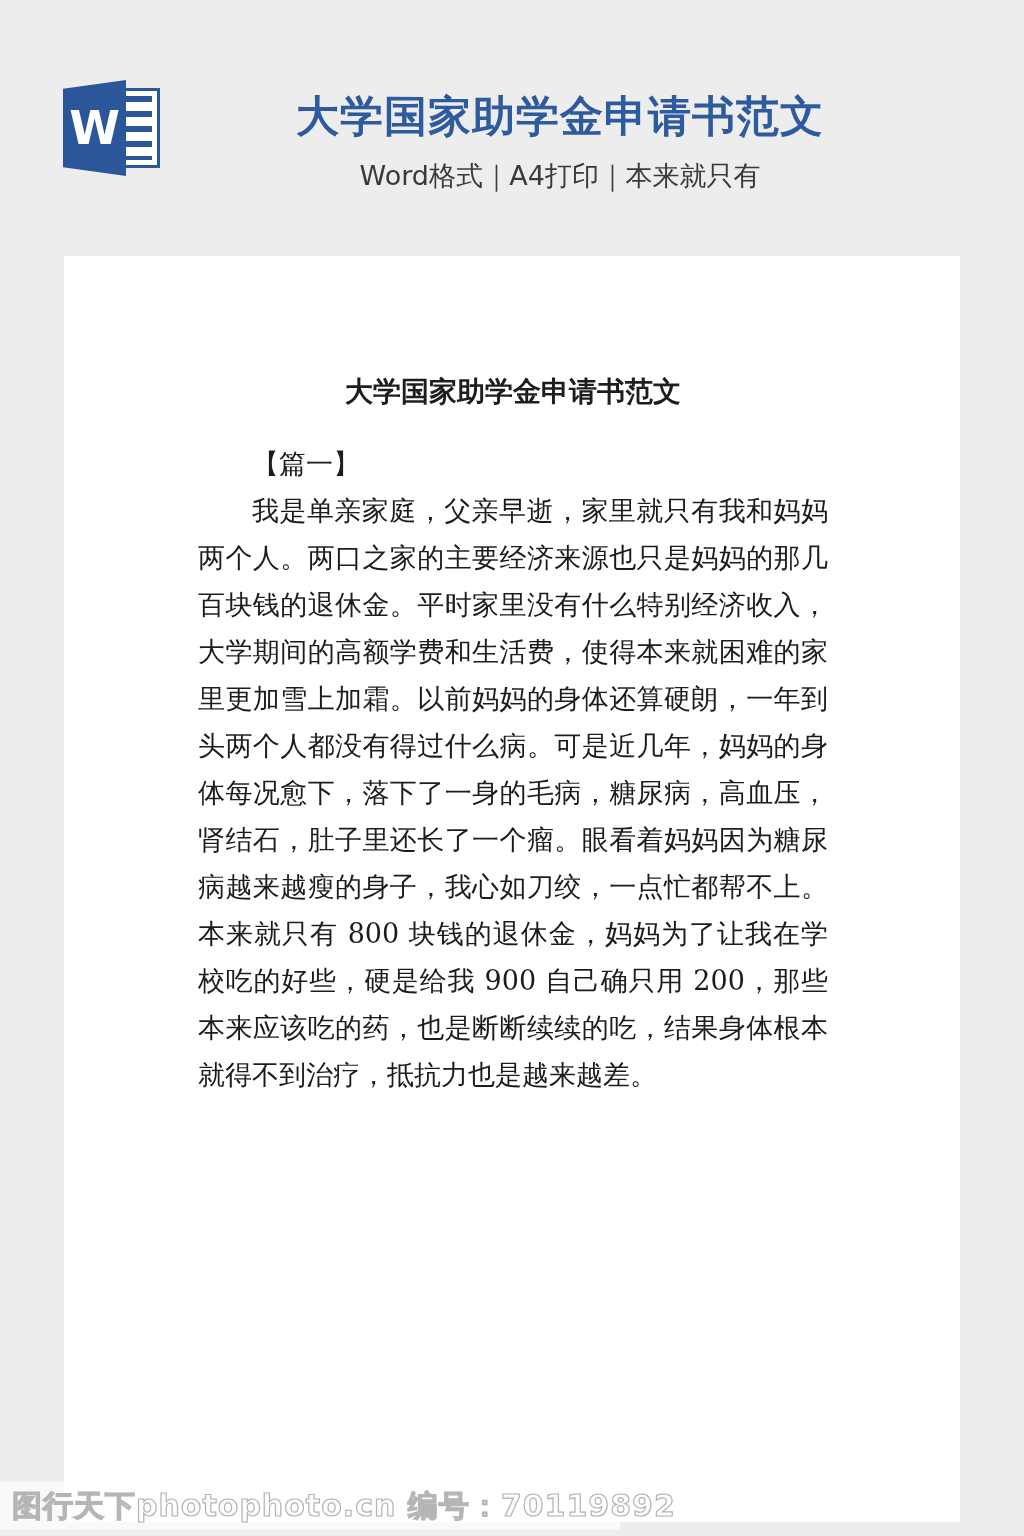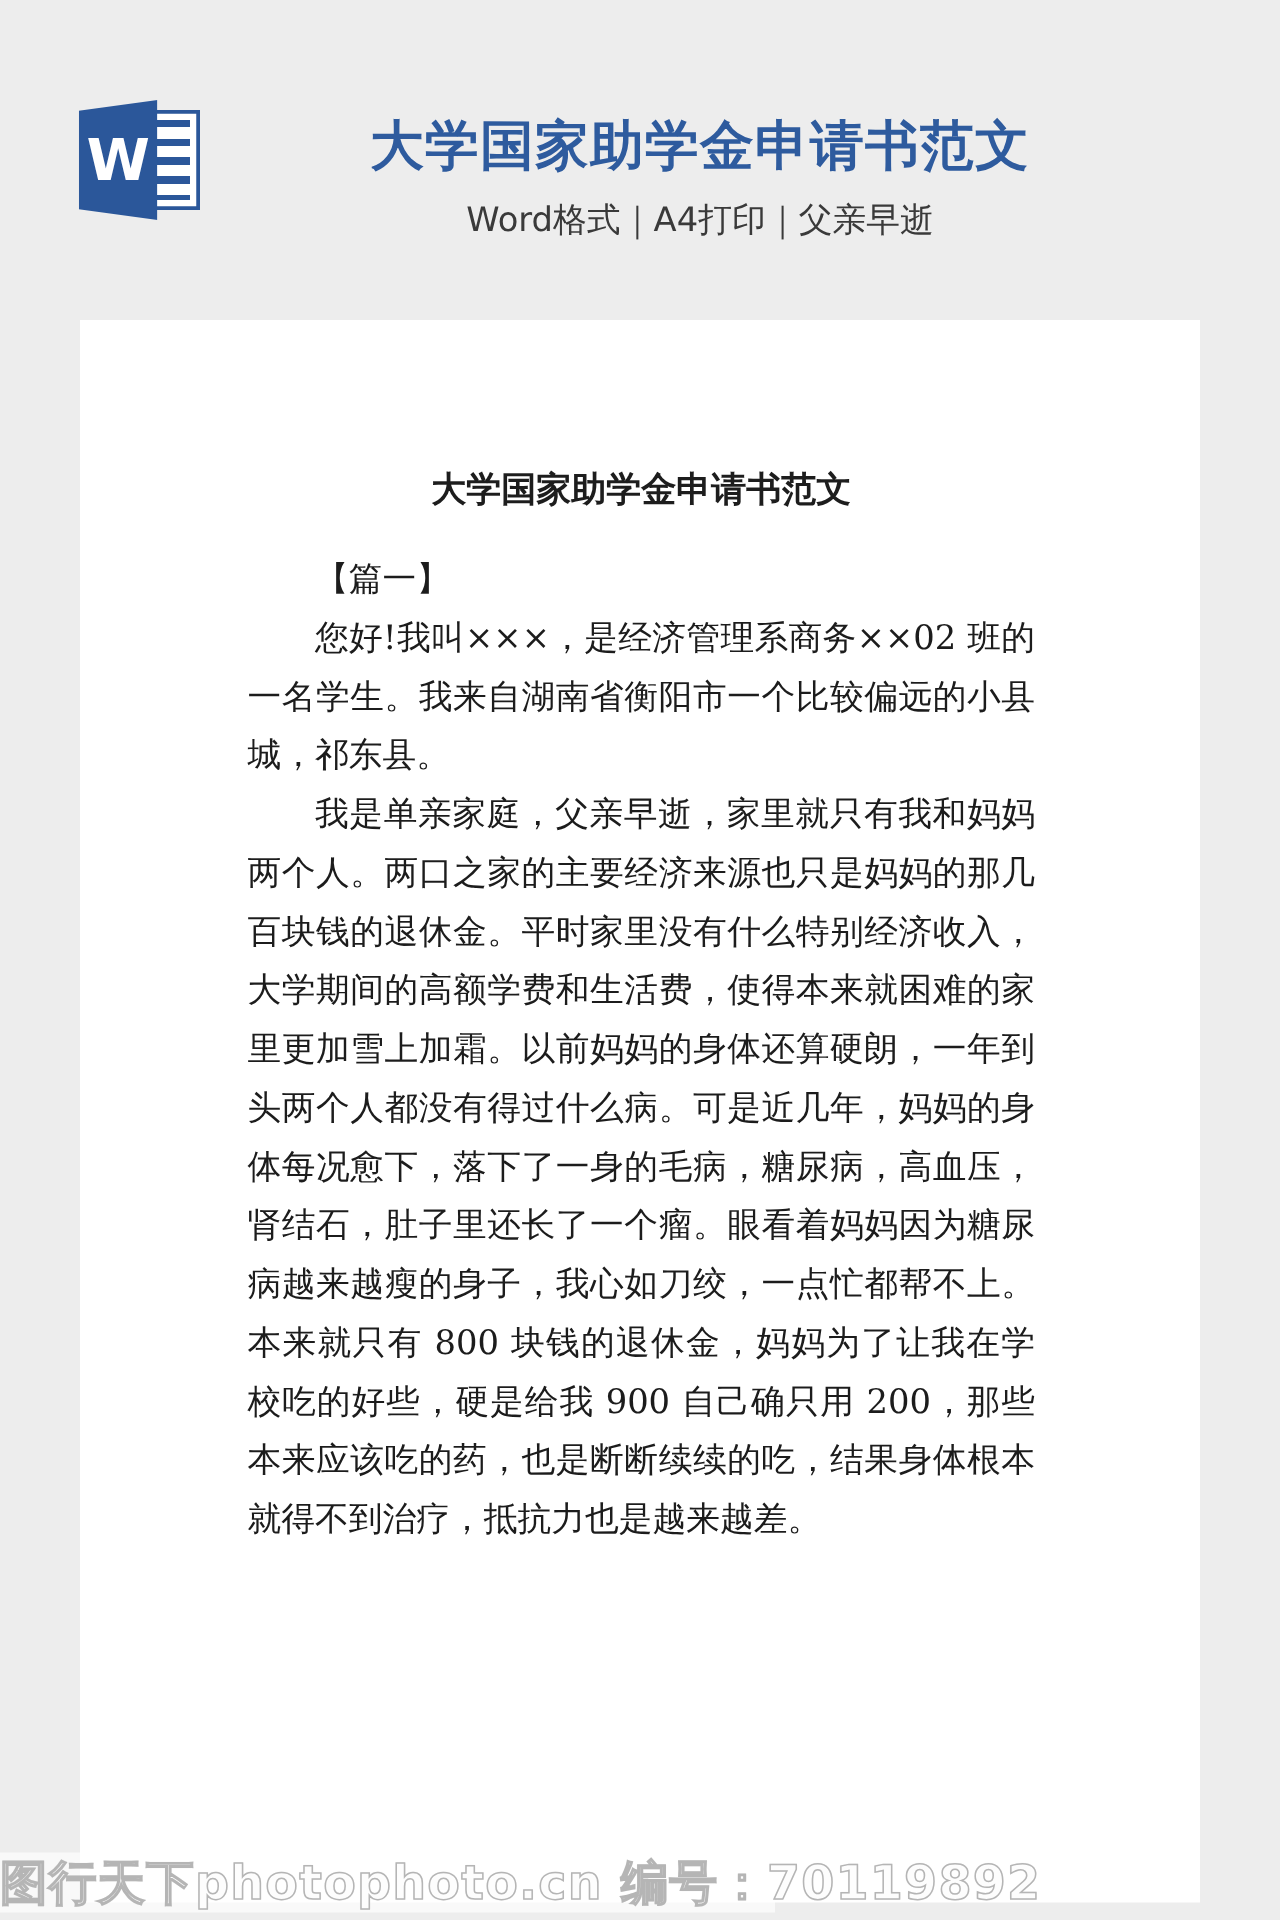--- a/index.html
+++ b/index.html
@@ -61,22 +61,23 @@
     text-align: justify; text-indent: 2em;
   }
 
   
   .watermark-bar {
     position: absolute; left: 0; top: 1482px; width: 620px; height: 48px;
     background: rgba(255, 255, 255, 0.65);
     display: flex; align-items: center;
   }
   .watermark-text {
+    padding-left: 12px;
     font-family: "DejaVu Sans", sans-serif;
-    font-size: 38px; font-weight: bold; letter-spacing: 1px;
+    font-size: 30px; font-weight: bold; letter-spacing: 1px;
     color: #fdfdfd;
     -webkit-text-stroke: 1.2px #b5b5b5;
     text-shadow: 0 0 1px #c4c4c4;
     white-space: nowrap;
   }
 </style>
 </head>
 <body>
 
 <div class="canvas">
@@ -85,29 +86,28 @@
     <div class="logo-page">
       <div class="logo-stripes"></div>
     </div>
     <div class="logo-front">
       <span>W</span>
     </div>
   </div>
 
   <div class="header-text">
     <div class="header-title">大学国家助学金申请书范文</div>
-    <div class="header-subtitle">Word格式｜A4打印｜父亲早逝</div>
+    <div class="header-subtitle">Word格式｜A4打印｜本来就只有</div>
   </div>
 
   <div class="page">
     <div class="doc-inner">
       <div class="doc-title">大学国家助学金申请书范文</div>
       <div class="doc-body">
           <p>【篇一】</p>
-          <p>您好!我叫×××，是经济管理系商务××02 班的一名学生。我来自湖南省衡阳市一个比较偏远的小县城，祁东县。</p>
           <p>我是单亲家庭，父亲早逝，家里就只有我和妈妈两个人。两口之家的主要经济来源也只是妈妈的那几百块钱的退休金。平时家里没有什么特别经济收入，大学期间的高额学费和生活费，使得本来就困难的家里更加雪上加霜。以前妈妈的身体还算硬朗，一年到头两个人都没有得过什么病。可是近几年，妈妈的身体每况愈下，落下了一身的毛病，糖尿病，高血压，肾结石，肚子里还长了一个瘤。眼看着妈妈因为糖尿病越来越瘦的身子，我心如刀绞，一点忙都帮不上。本来就只有 800 块钱的退休金，妈妈为了让我在学校吃的好些，硬是给我 900 自己确只用 200，那些本来应该吃的药，也是断断续续的吃，结果身体根本就得不到治疗，抵抗力也是越来越差。</p>
         </div>
     </div>
   </div>
 
   <div class="watermark-bar">
     <span class="watermark-text">图行天下photophoto.cn 编号：70119892</span>
   </div>
 
 </div>

